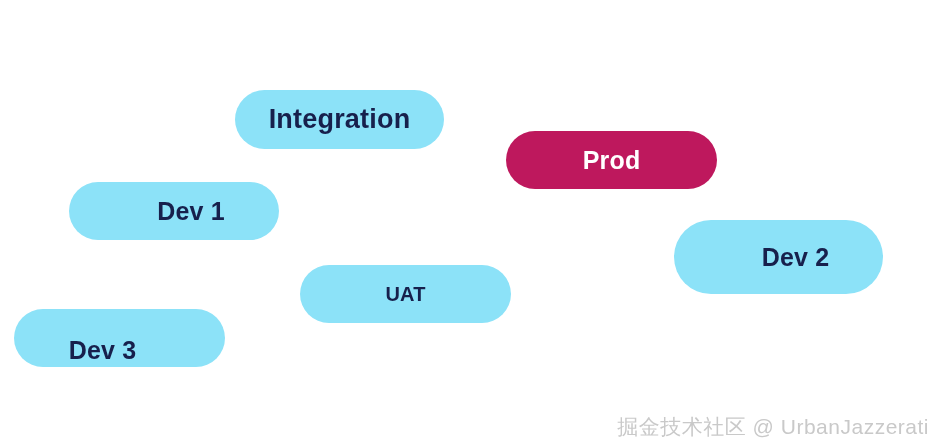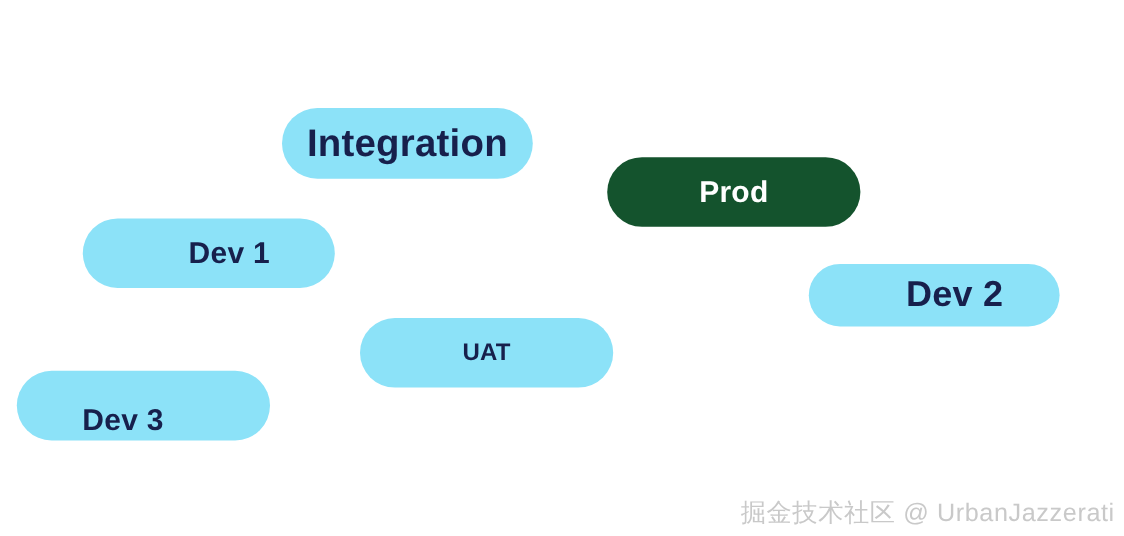--- a/index.html
+++ b/index.html
@@ -28,36 +28,36 @@
     font-weight: bold;
     letter-spacing: 0.2px;
     white-space: nowrap;
     user-select: none;
   }
   .pill.light {
     background: #8ce2f8;
     color: #17204c;
   }
   .pill.accent {
-    background: #14532d;
+    background: #be185d;
     color: #ffffff;
   }
   .pill-label {
     width: 100%;
     text-align: center;
   }
   .align-center .pill-label { text-align: center; }
   .align-right  .pill-label { text-align: center; padding-left: 34px; }
   .align-left   .pill-label { text-align: center; padding-right: 34px; margin-top: 24px; }
 
   
-  #node-integration { left: 235px; top: 90px;  width: 209px; height: 59px; font-size: 32px; }
+  #node-integration { left: 235px; top: 90px;  width: 209px; height: 59px; font-size: 27px; }
   #node-prod        { left: 506px; top: 131px; width: 211px; height: 58px; font-size: 25px; }
   #node-dev1        { left: 69px;  top: 182px; width: 210px; height: 58px; font-size: 25px; }
-  #node-dev2        { left: 674px; top: 220px; width: 209px; height: 52px; font-size: 30px; }
+  #node-dev2        { left: 674px; top: 220px; width: 209px; height: 74px; font-size: 25px; }
   #node-uat         { left: 300px; top: 265px; width: 211px; height: 58px; font-size: 20px; }
   #node-dev3        { left: 14px;  top: 309px; width: 211px; height: 58px; font-size: 25px; }
   #node-hotfix      { left: 577px; top: 326px; width: 211px; height: 58px; font-size: 25px; }
 
   #watermark {
     position: absolute;
     right: 8px;
     bottom: 6px;
     font-size: 21px;
     color: #c9c9c9;

